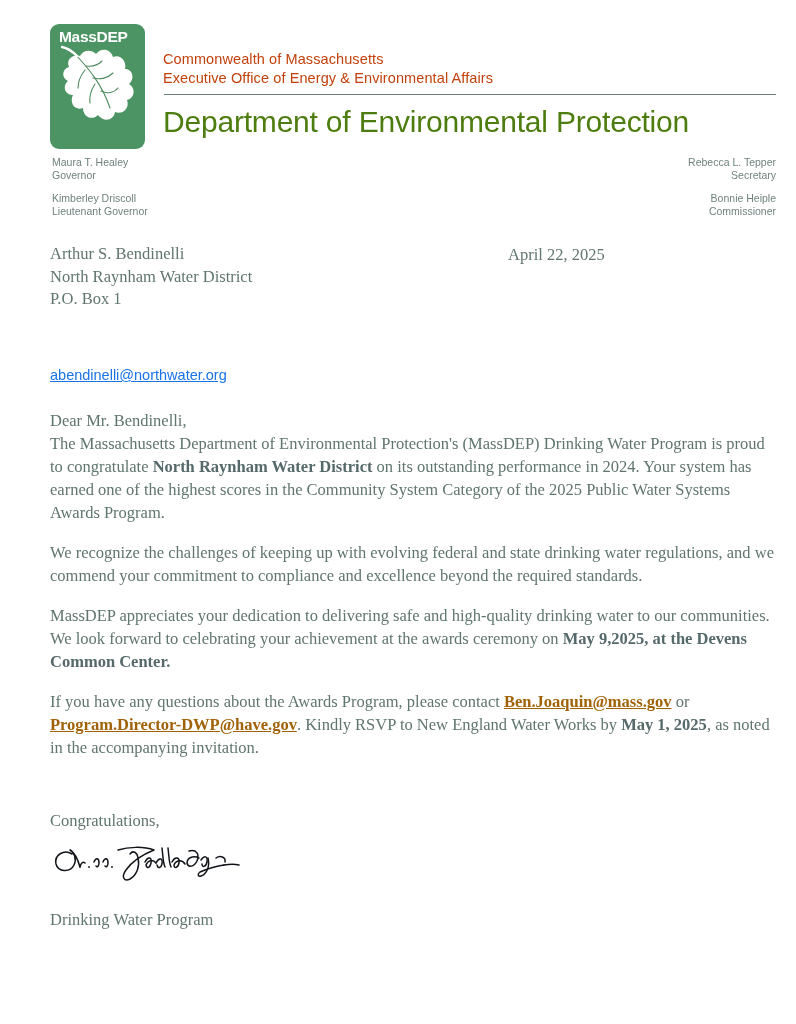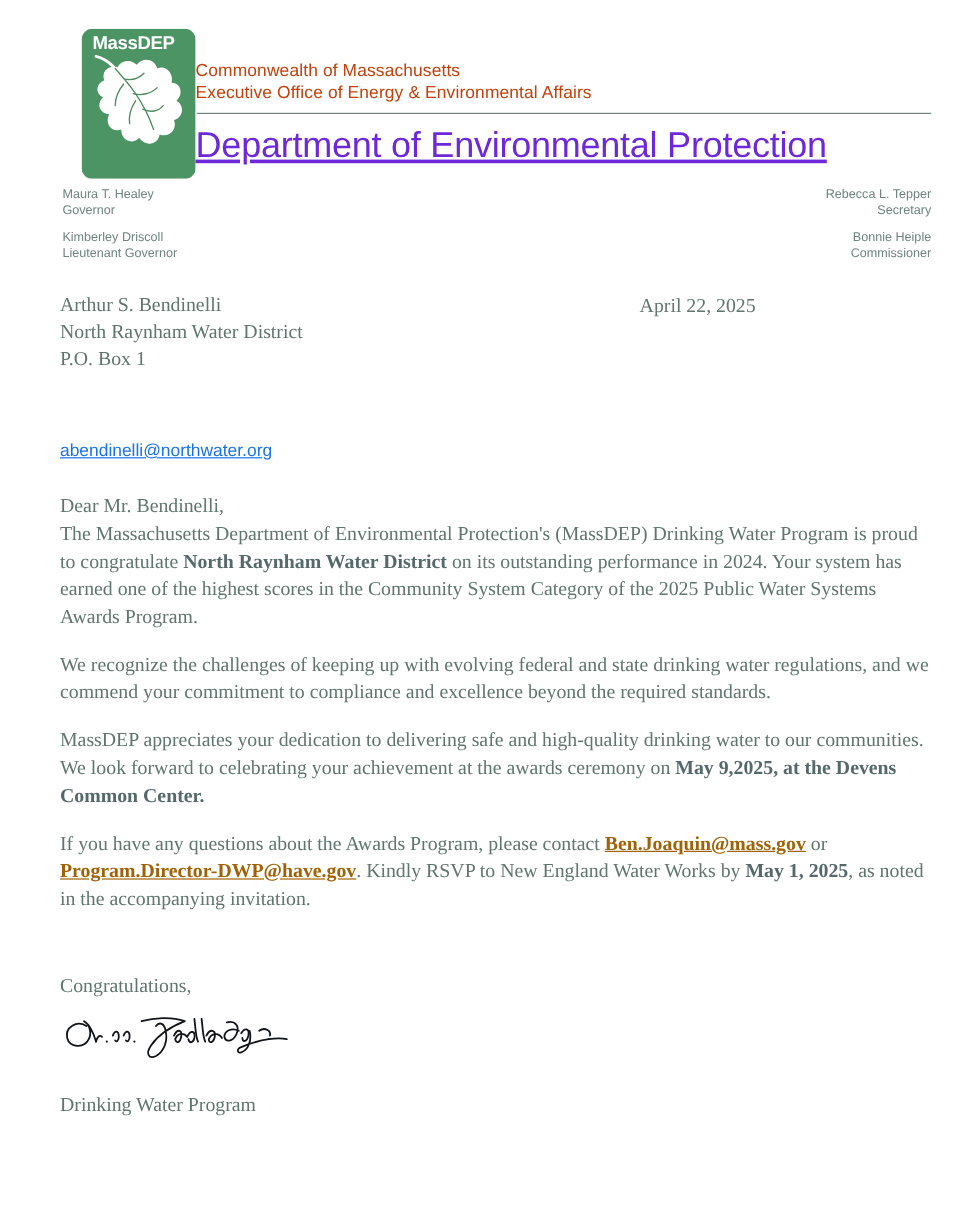--- a/index.html
+++ b/index.html
@@ -31,21 +31,20 @@
     height: 200px;
     box-sizing: border-box;
   }
 
   .logo-wrap {
     position: absolute;
     left: 50px;
     top: 24px;
     width: 95px;
     height: 109px;
-    margin-left: 18px;
   }
   .logo-svg { display: block; }
 
   .agency-block {
     position: absolute;
     left: 163px;
     top: 50px;
     right: 20px;
   }
   .agency-line {
@@ -59,25 +58,24 @@
   .rule {
     margin-top: 6px;
     border: 0;
     border-top: 1.3px solid #6d827e;
     width: 612px;
   }
   .dept-title {
     font-family: "Liberation Sans", sans-serif;
     font-size: 30px;
     line-height: 38px;
-    color: #6d28d9;
+    color: #4d7c0f;
     letter-spacing: -0.2px;
     margin-top: 5px;
     white-space: nowrap;
-    text-decoration: underline;
   }
 
   
   .officials {
     position: absolute;
     top: 156px;
     left: 0;
     right: 0;
     height: 66px;
     padding-left: 40px;
@@ -120,21 +118,21 @@
     position: relative;
     min-height: 92px;
   }
   .addr-block { width: 470px; }
   .addr-line {
     line-height: 22.5px;
     white-space: nowrap;
   }
   .date-line {
     position: absolute;
-    left: 483px;
+    left: 458px;
     top: 0;
     white-space: nowrap;
   }
 
   .email-link-blue {
     color: #1a73e8;
     text-decoration: underline;
     font-size: 14.5px;
     font-family: "Liberation Sans", sans-serif;
   }

